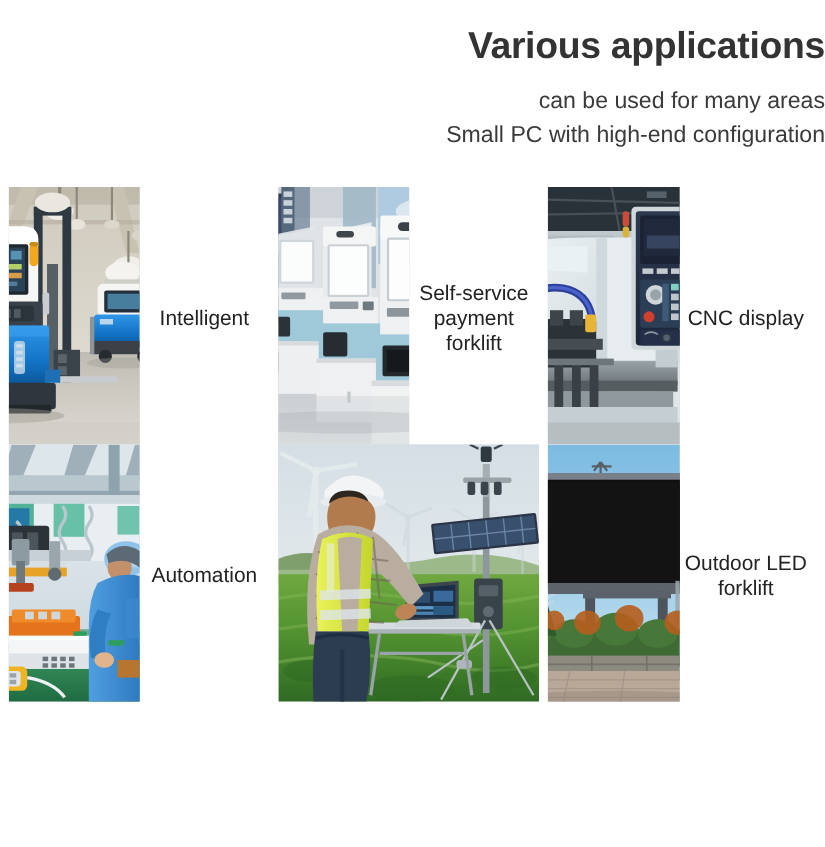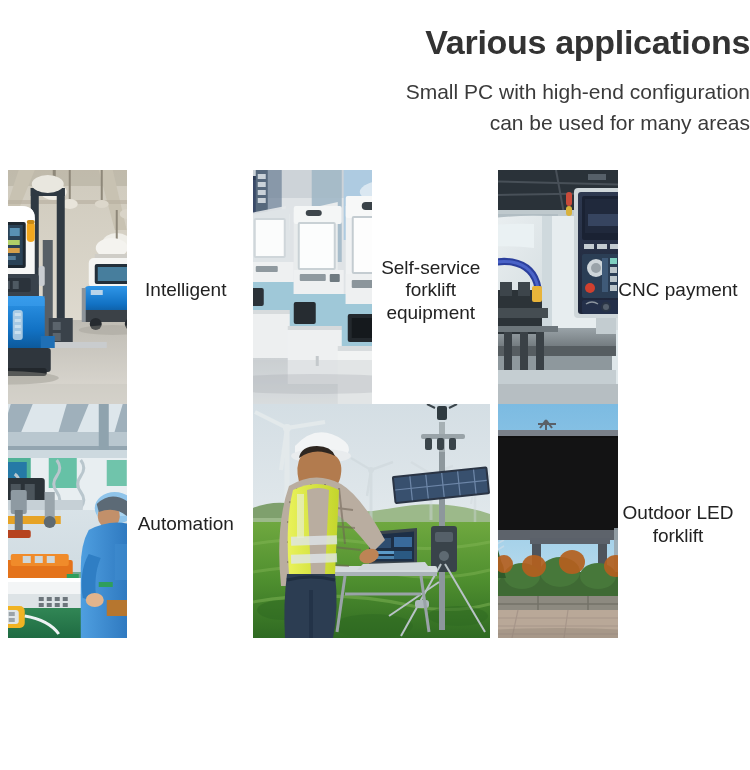--- a/index.html
+++ b/index.html
@@ -45,22 +45,22 @@
   .row2 .thumb{height:234px;}
 </style>
 </head>
 <body>
 
 <div class="page">
 
   <div class="header">
     <h1 class="title">Various applications</h1>
     <p class="subtitle">
+      <span>can be used for many areas</span>
       <span>Small PC with high-end configuration</span>
-      <span>can be used for many areas</span>
     </p>
   </div>
 
   <div class="grid">
 
     <div class="cell">
       <div class="thumb">
         <svg viewBox="0 0 237 234" preserveAspectRatio="xMidYMid slice">
           <defs>
             <linearGradient id="whFloor" x1="0" y1="0" x2="0" y2="1">
@@ -299,21 +299,21 @@
           <rect x="216" y="60" width="21" height="132" fill="#4b5460"></rect>
           <rect x="220" y="160" width="14" height="10" rx="1" fill="#c8cdd1"></rect>
           <rect x="220" y="174" width="14" height="8" rx="1" fill="#aeb4b9"></rect>
 
           <rect x="0" y="190" width="237" height="44" fill="#c6cbcf" opacity="0.35"></rect>
           <ellipse cx="120" cy="214" rx="110" ry="10" fill="#9aa1a7" opacity="0.25"></ellipse>
         </svg>
       </div>
       <div class="caption">
         <span>Self-service</span>
-        <span>forklift equipment</span>
+        <span>payment forklift</span>
       </div>
     </div>
 
     <div class="cell">
       <div class="thumb">
         <svg viewBox="0 0 240 234" preserveAspectRatio="xMidYMid slice">
           <defs>
             <linearGradient id="machShell" x1="0" y1="0" x2="1" y2="1">
               <stop offset="0" stop-color="#f4f7f8"></stop>
                 <stop offset="1" stop-color="#c9d4d8"></stop>
@@ -463,21 +463,21 @@
             <rect x="158" y="148" width="20" height="16" fill="#c3ccd0"></rect>
           </g>
 
           <rect x="128" y="22" width="6" height="14" rx="3" fill="#c94b3a"></rect>
           <rect x="128" y="36" width="6" height="10" rx="3" fill="#d9b23c"></rect>
 
           <rect x="0" y="214" width="240" height="20" fill="#b6bec2"></rect>
         </svg>
       </div>
       <div class="caption">
-        <span>CNC payment</span>
+        <span>CNC display</span>
 
       </div>
     </div>
 
     <div class="cell row2">
       <div class="thumb">
         <svg viewBox="0 0 237 234" preserveAspectRatio="xMidYMid slice">
           <defs>
             <linearGradient id="factCeil" x1="0" y1="0" x2="0" y2="1">
               <stop offset="0" stop-color="#e7eef2"></stop>

